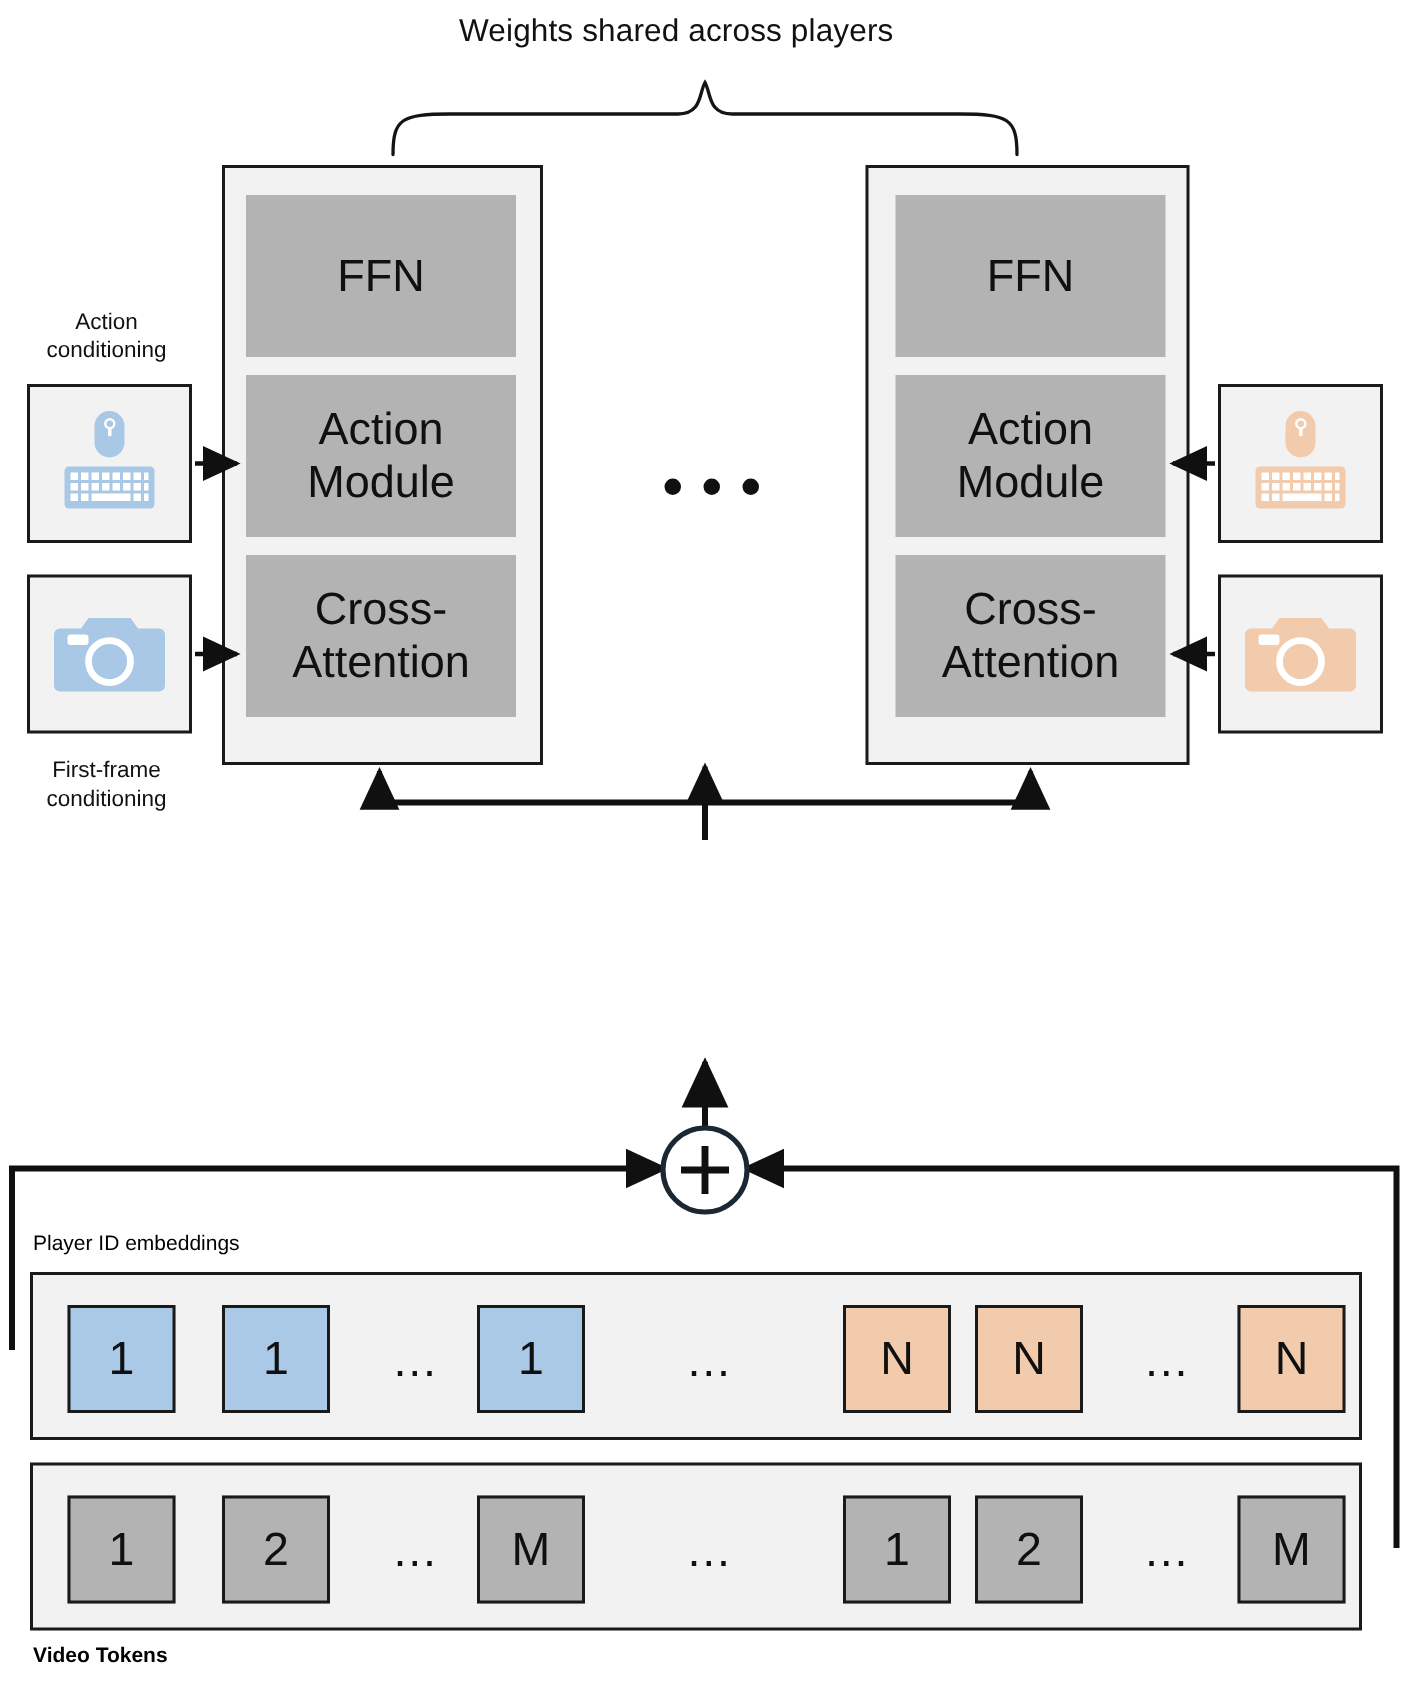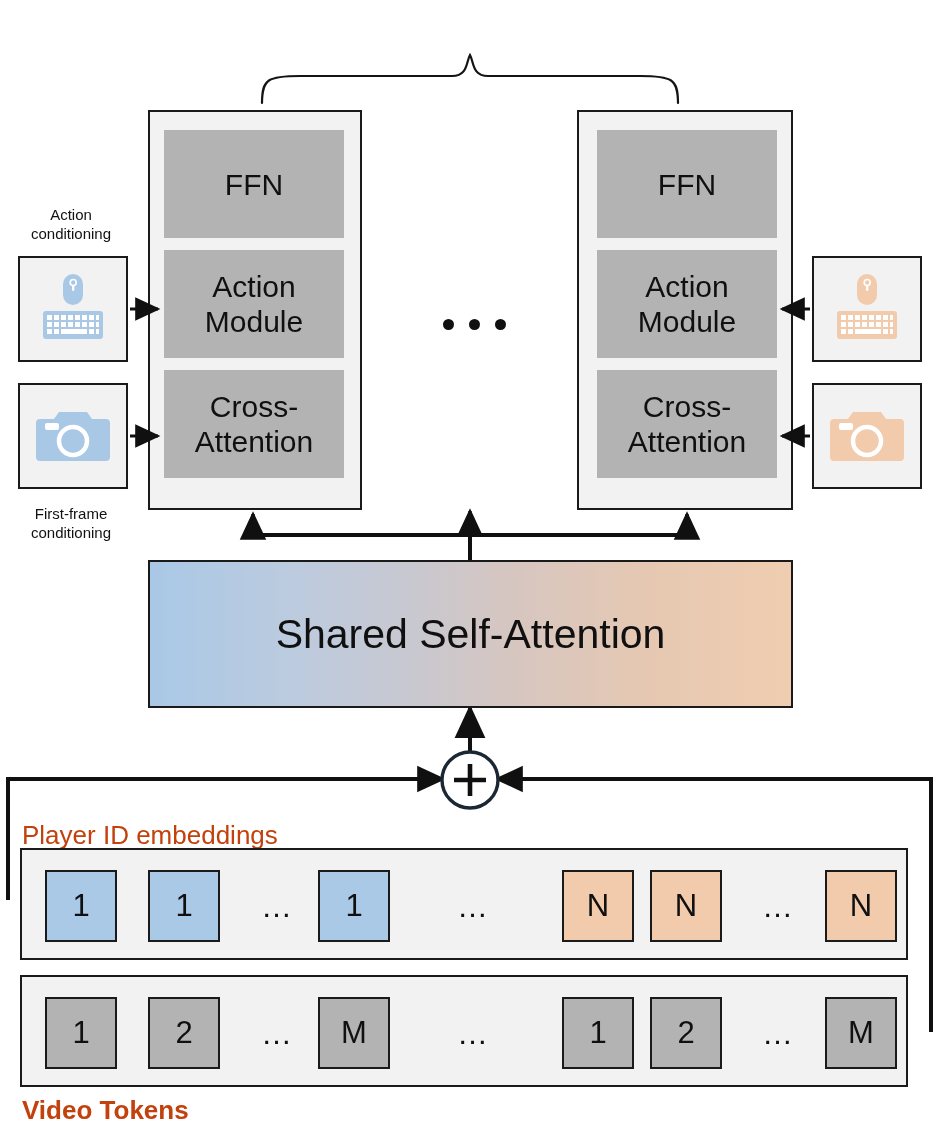--- a/index.html
+++ b/index.html
@@ -27,22 +27,22 @@
     white-space: nowrap;
     letter-spacing: 0.1px;
   }
   .cap-text {
     font-size: 15px;
     line-height: 19px;
     color: #111111;
     text-align: center;
   }
   .row-label {
-    font-size: 26px;
-    color: #c2410c;
+    font-size: 14px;
+    color: #000000;
     white-space: nowrap;
   }
 
   
   .tower {
     background: #f2f2f2;
     border: 2px solid #1a1a1a;
     box-sizing: border-box;
   }
   .block {
@@ -121,20 +121,21 @@
     border-radius: 50%;
     background: #101010;
   }
   svg.ovl { position: absolute; left: 0; top: 0; overflow: visible; }
 </style>
 </head>
 <body>
 
 <div id="stage">
 
+  <div class="abs title-text" style="left:306px; top:9px;">Weights shared across players</div>
 
   <svg class="ovl" width="940" height="1137">
     <path d="M 262 103 C 262 79 268 76 300 76 L 452 76 C 468 76 466 62 470 55 C 474 62 472 76 488 76 L 640 76 C 672 76 678 79 678 103" fill="none" stroke="#141414" stroke-width="2.2" stroke-linecap="round"></path>
   </svg>
 
   <div class="abs tower" style="left:148px; top:110px; width:214px; height:400px;">
     <div class="block abs" style="left:14px; top:18px; width:180px; height:108px;">
       <span>FFN</span>
     </div>
     <div class="block abs" style="left:14px; top:138px; width:180px; height:108px; flex-direction:column;">
@@ -283,23 +284,20 @@
     <path d="M 8 900 L 8 779 L 438 779" stroke="#101010" stroke-width="4" fill="none"></path>
     <line x1="420" y1="779" x2="443" y2="779" stroke="#101010" stroke-width="3.4" marker-end="url(#ah)"></line>
 
     <path d="M 931 1032 L 931 779 L 502 779" stroke="#101010" stroke-width="4" fill="none"></path>
     <line x1="520" y1="779" x2="497" y2="779" stroke="#101010" stroke-width="3.4" marker-end="url(#ah)"></line>
 
     <circle cx="470" cy="780" r="28" fill="#ffffff" stroke="#1b2733" stroke-width="3.4"></circle>
     <path d="M 454 780 H 486 M 470 764 V 796" stroke="#101010" stroke-width="4.6" stroke-linecap="butt"></path>
   </svg>
 
-  <div class="abs ssa" style="left:148px; top:560px; width:645px; height:148px;">
-    <span>Shared Self-Attention</span>
-  </div>
 
   <div class="abs row-label" style="left:22px; top:820px;">Player ID embeddings</div>
 
   <div class="abs trow" style="left:20px; top:848px; width:888px; height:112px;">
     <div class="tok tok-blue" style="left:23px; top:20px; width:72px; height:72px;">
         <span>1</span>
       </div>
     <div class="tok tok-blue" style="left:126px; top:20px; width:72px; height:72px;">
         <span>1</span>
       </div>

